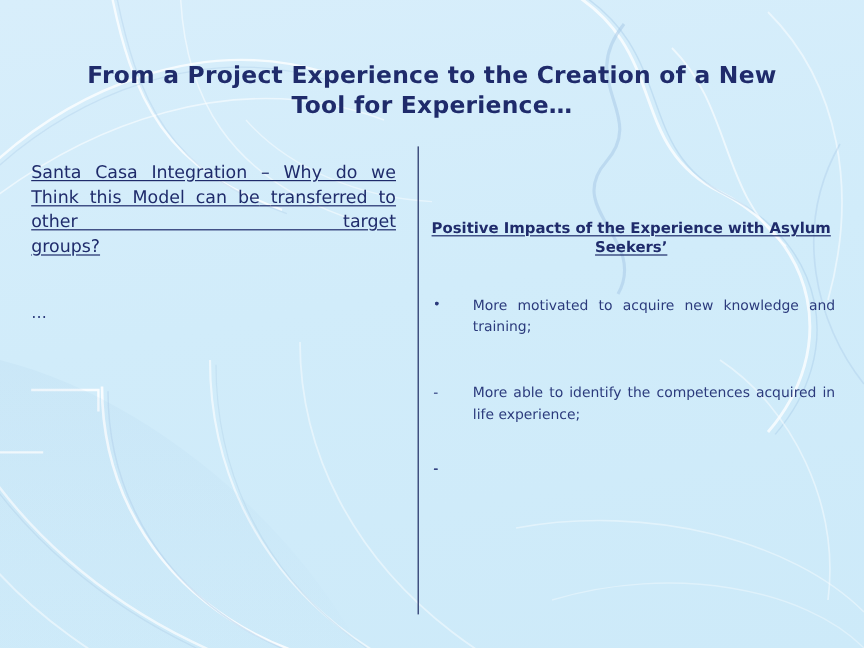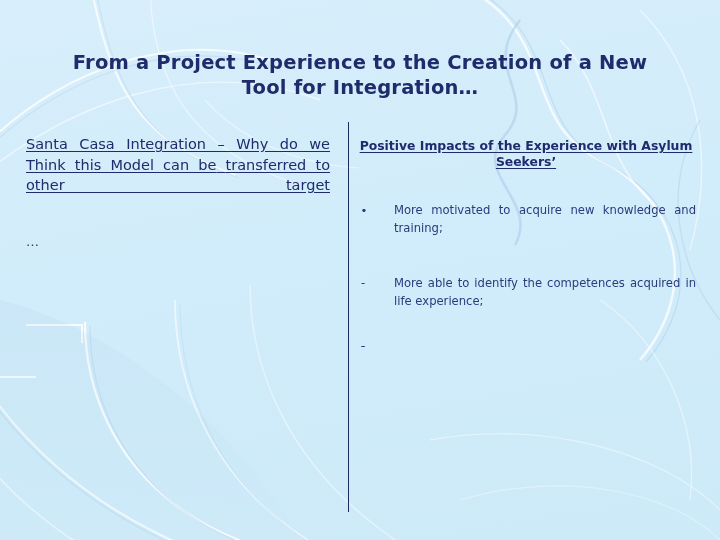--- a/index.html
+++ b/index.html
@@ -96,20 +96,21 @@
   }
   .right-heading {
     color: #1f2b6b;
     font-family: "DejaVu Sans", sans-serif;
     font-weight: bold;
     font-size: 12.4px;
     line-height: 16px;
     text-align: center;
     text-decoration: underline;
     text-underline-offset: 2px;
+    margin-top: 44px;
   }
 
   .bullet-list {
     margin: 0;
     padding: 0;
     list-style: none;
   }
   .bullet-item {
     position: relative;
     padding-left: 38px;
@@ -196,30 +197,31 @@
       <path d="M 600 300 C 660 340, 700 420, 690 500" stroke="#ffffff" stroke-opacity="0.45" stroke-width="1.4"></path>
       <path d="M 430 440 C 540 420, 660 450, 720 510" stroke="#ffffff" stroke-opacity="0.4" stroke-width="1.3"></path>
       <path d="M 460 500 C 560 470, 670 490, 720 540" stroke="#ffffff" stroke-opacity="0.35" stroke-width="1.2"></path>
     </g>
 
     <path d="M 0 300 C 120 330, 240 430, 300 540 L 0 540 Z" fill="url(#fadeBlue)" opacity="0.25"></path>
   </svg>
 
   <div class="title-block">
     <div>From a Project Experience to the Creation of a New</div>
-    <div>Tool for Integration…</div>
+    <div>Tool for Experience…</div>
   </div>
 
   <div class="divider"></div>
 
   <div class="left-col">
     <div class="left-heading">
       <span>Santa Casa Integration – Why do we</span>
       <span>Think this Model can be</span>
       <span>transferred to other target</span>
+      <span class="last-line">groups?</span>
     </div>
     <div class="left-ellipsis">…</div>
   </div>
 
   <div class="right-col">
     <div class="right-heading">
       <span>Positive Impacts of the Experience with Asylum</span>
       <span>Seekers’</span>
     </div>
 

